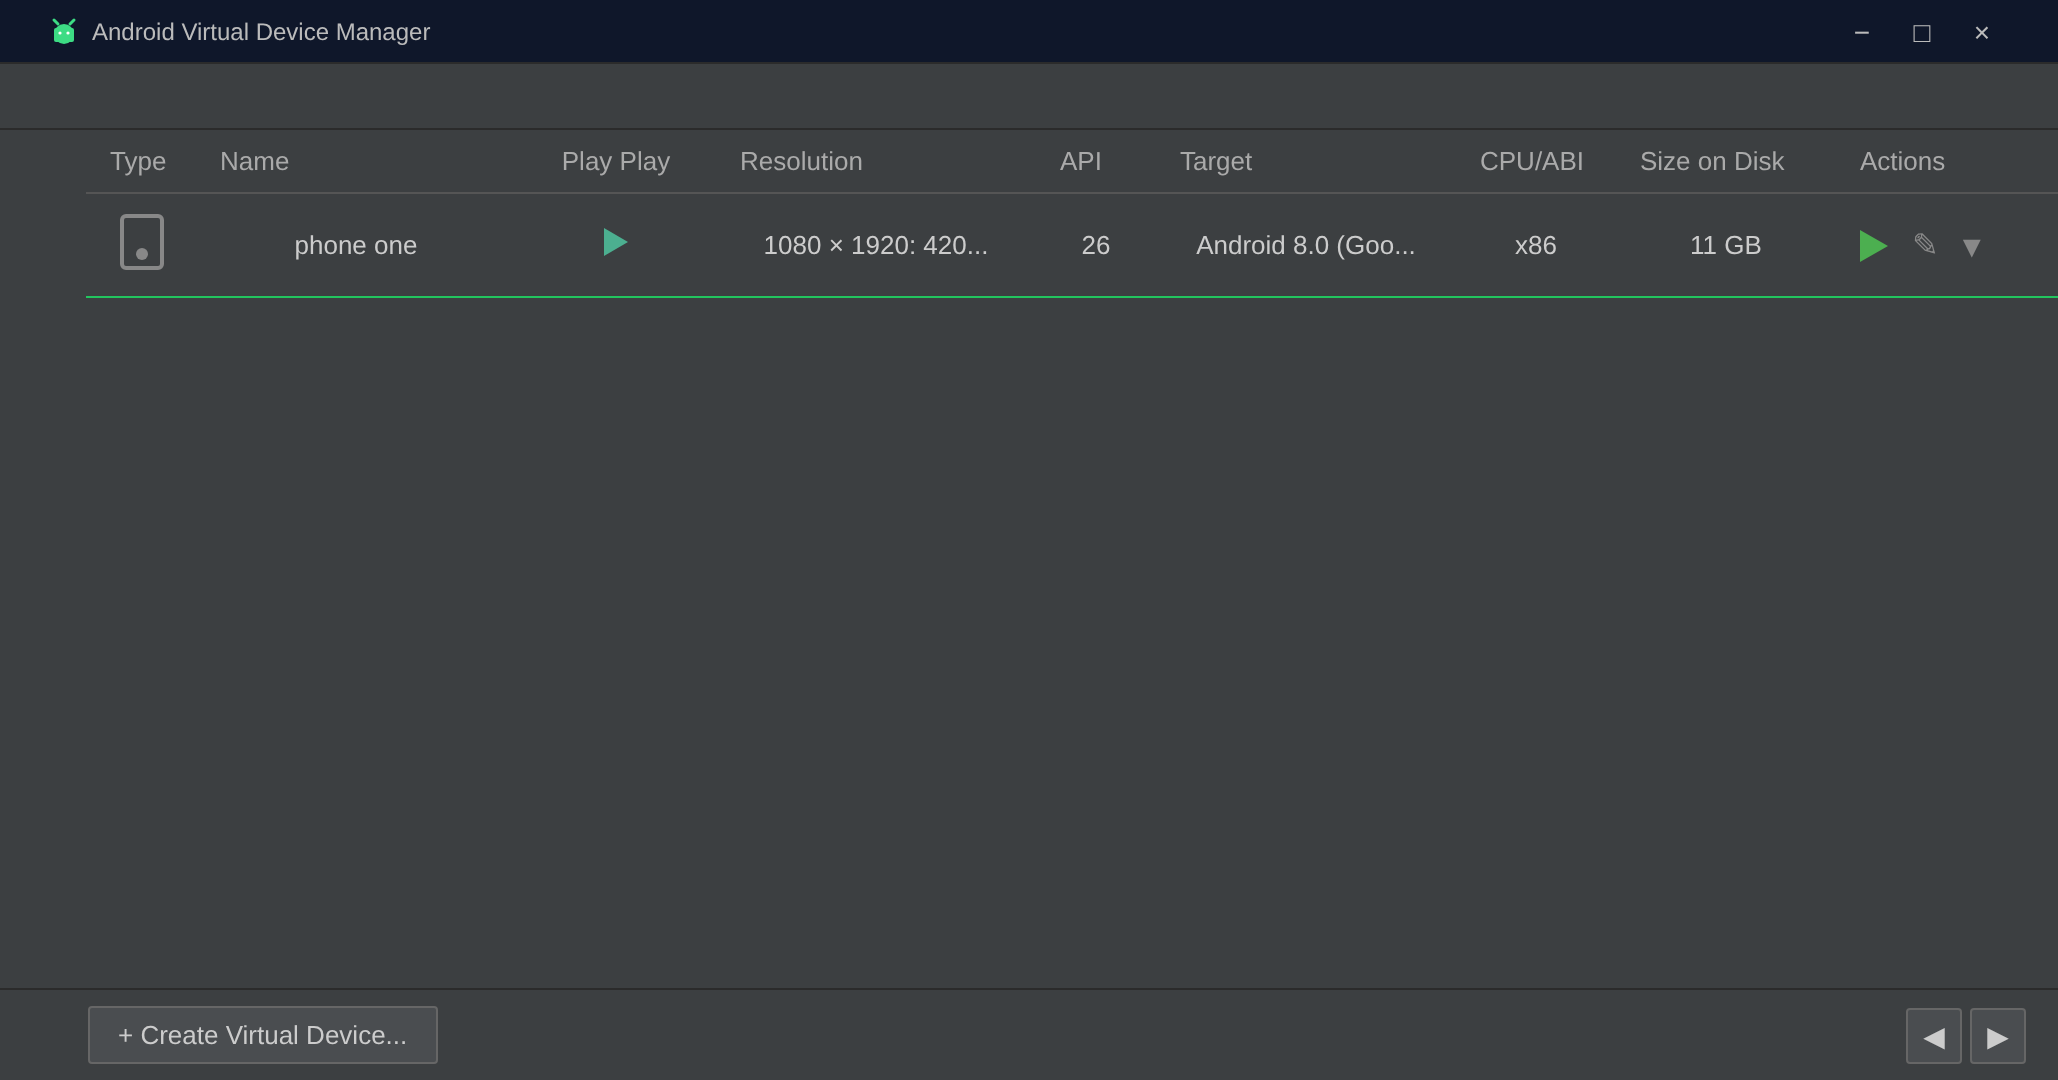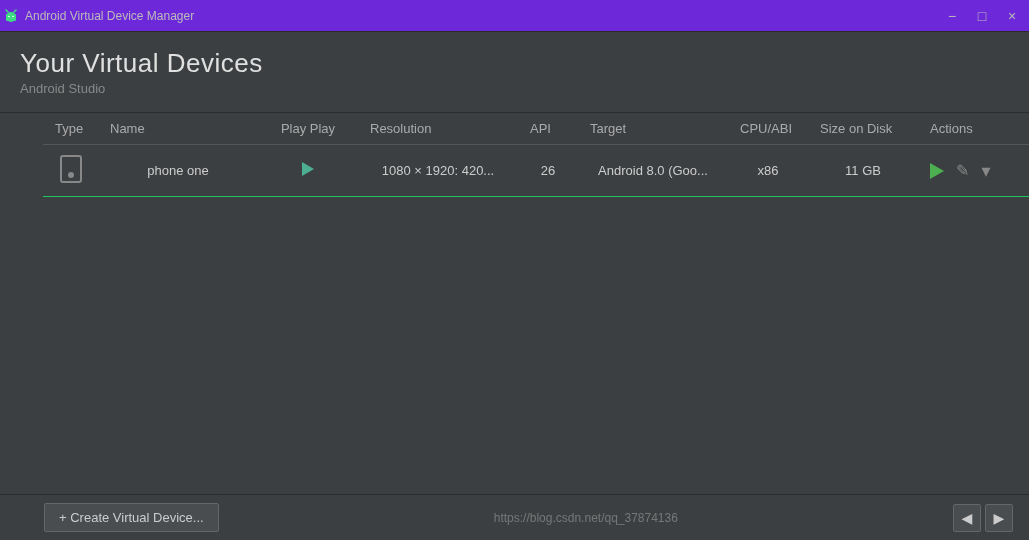--- a/index.html
+++ b/index.html
@@ -10,25 +10,25 @@
       font-family: 'Segoe UI', Arial, sans-serif;
       font-size: 13px;
       color: #bbbbbb;
       overflow: hidden;
       display: flex;
       flex-direction: column;
     }
 
     
     .title-bar {
-      background: #6d28d9;
+      background: #0f172a;
       height: 32px;
       display: flex;
       align-items: center;
-      padding: 0 3px;
+      padding: 0 24px;
       border-bottom: 1px solid #2b2b2b;
       flex-shrink: 0;
     }
     .title-bar-icon {
       width: 16px;
       height: 16px;
       margin-right: 6px;
       flex-shrink: 0;
     }
     .title-bar-text {
@@ -246,24 +246,20 @@
   </svg>
   <span class="title-bar-text">Android Virtual Device Manager</span>
   <div class="title-bar-controls">
     <button class="title-btn">−</button>
     <button class="title-btn">□</button>
     <button class="title-btn close">×</button>
   </div>
 </div>
 
 <div class="header">
-  <div class="header-text">
-    <h1>Your Virtual Devices</h1>
-    <p>Android Studio</p>
-  </div>
 </div>
 
 <div class="table-wrapper">
   <table>
     <thead>
       <tr>
         <th class="col-type">Type</th>
         <th class="col-name">Name</th>
         <th class="col-playstore">Play Play</th>
         <th class="col-resolution">Resolution</th>
@@ -292,18 +288,17 @@
         <span class="action-more" title="More">▾</span>
       </div>
     </td>
         </tr>
       </tbody>
   </table>
 </div>
 
 <div class="footer">
   <button class="create-btn">+ Create Virtual Device...</button>
-  <span class="footer-url">https://blog.csdn.net/qq_37874136</span>
   <div class="footer-right">
     <button class="footer-nav-btn">◀</button>
     <button class="footer-nav-btn">▶</button>
   </div>
 </div>
 
 </body></html>

